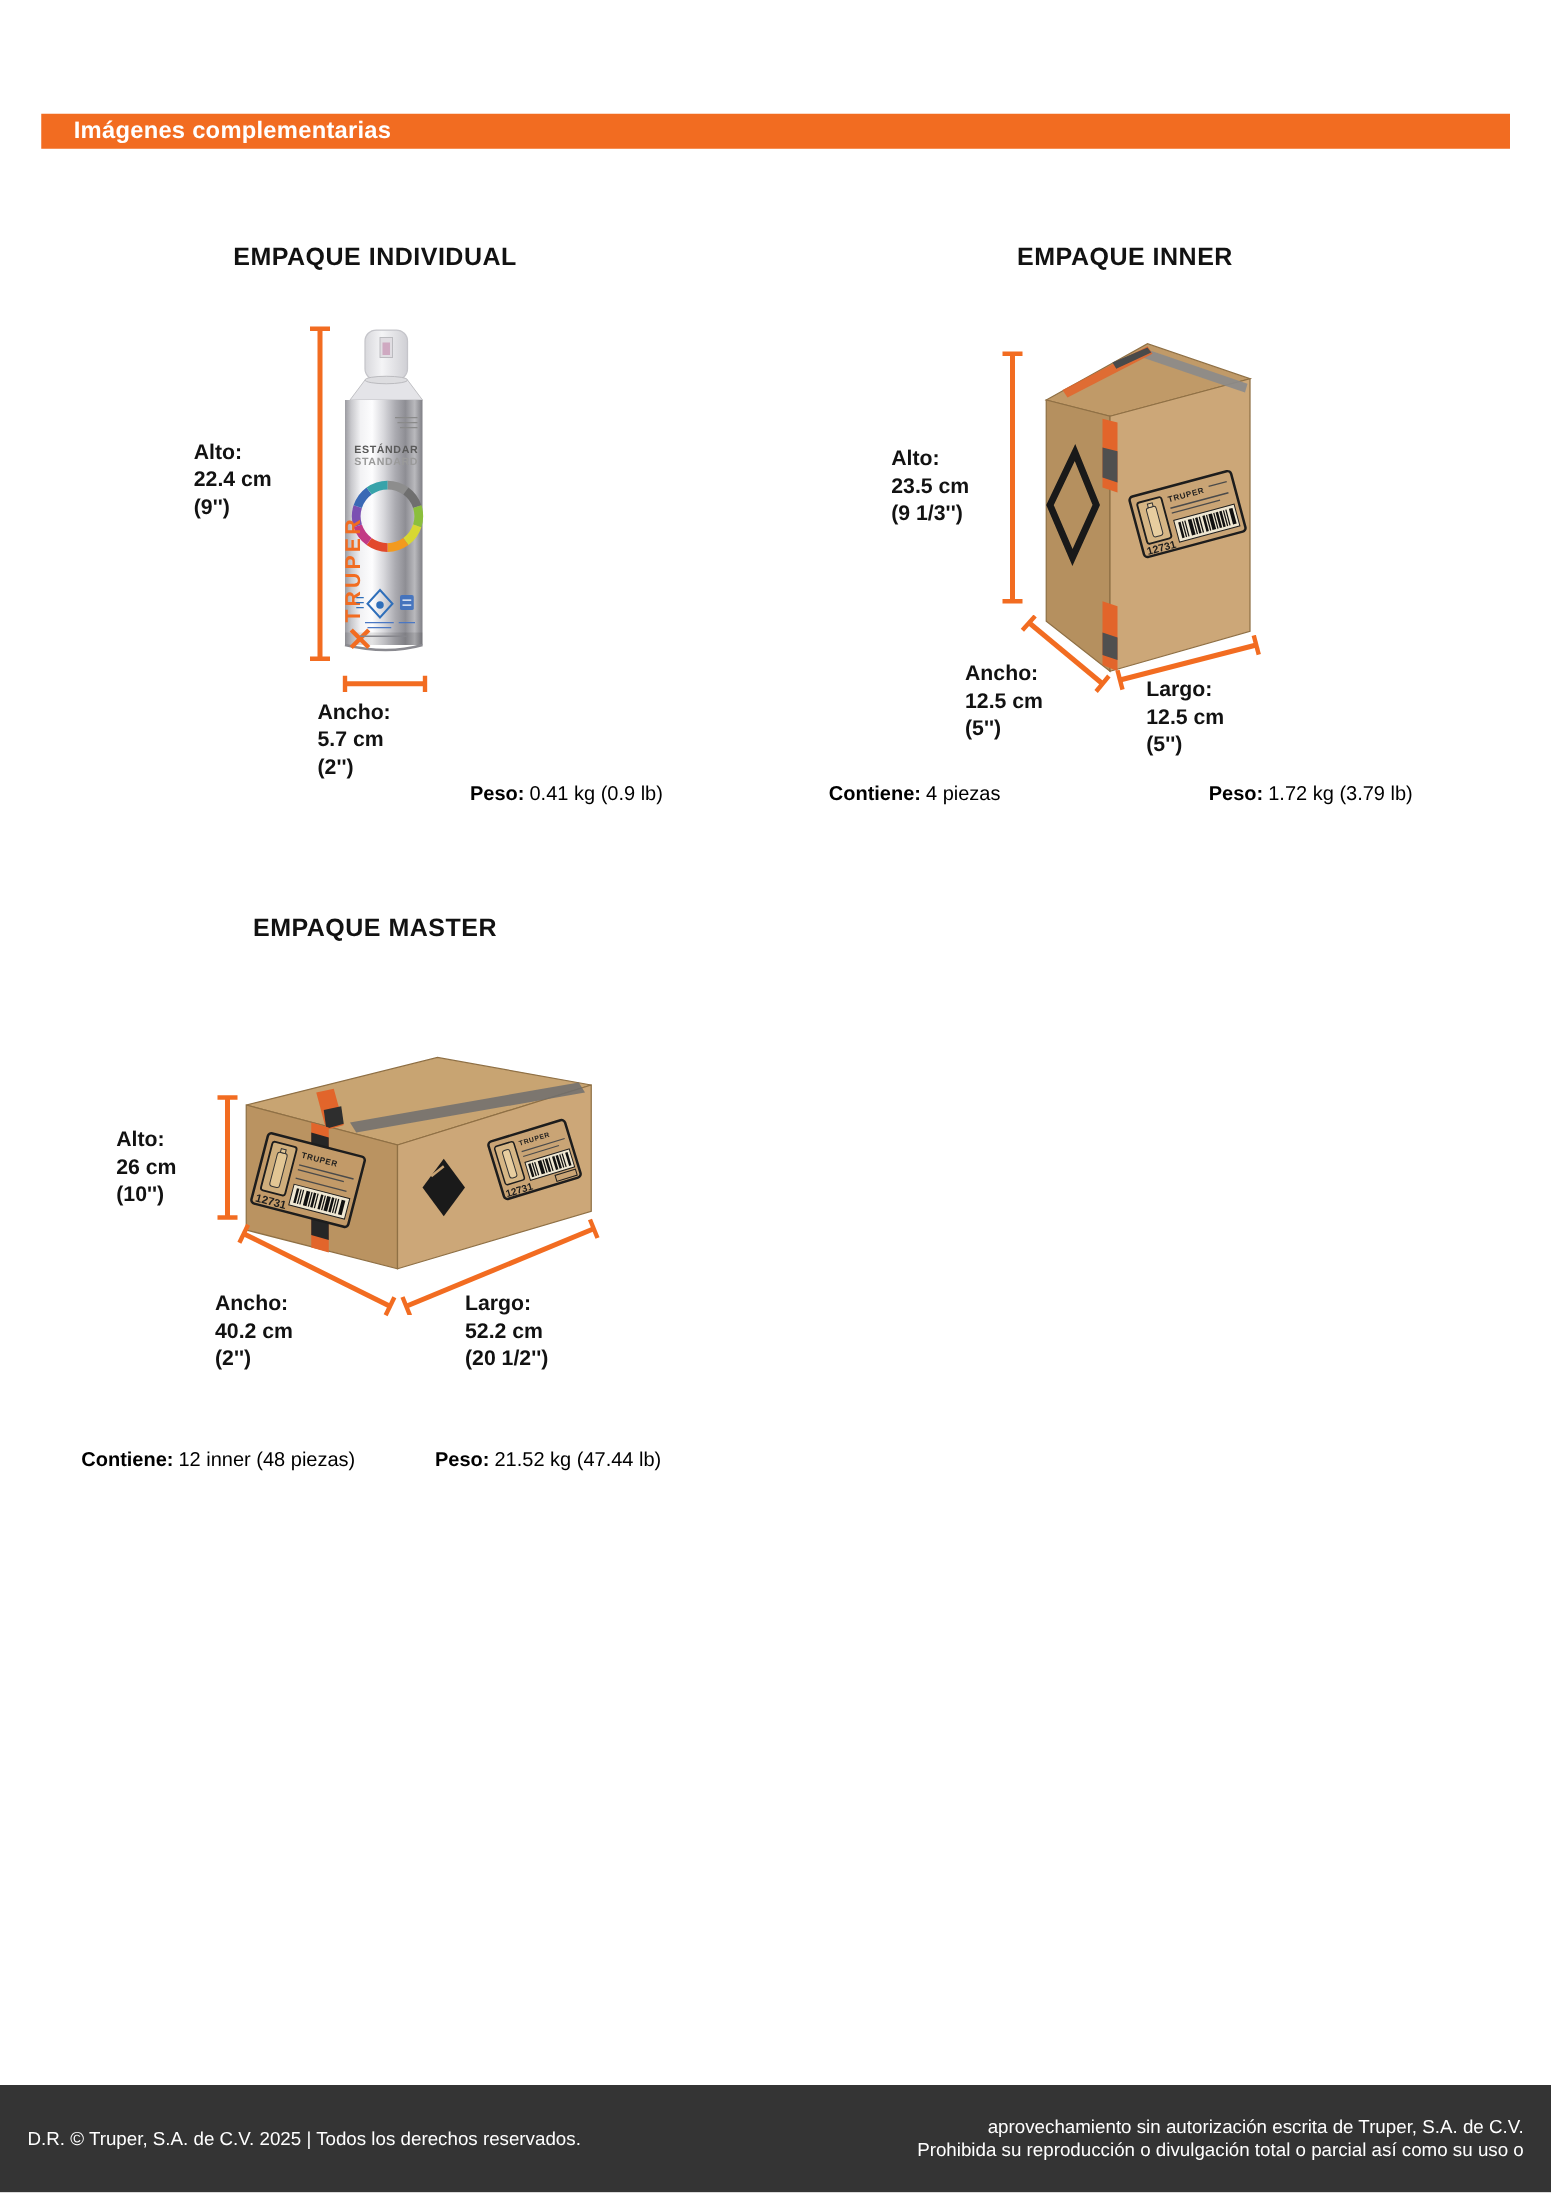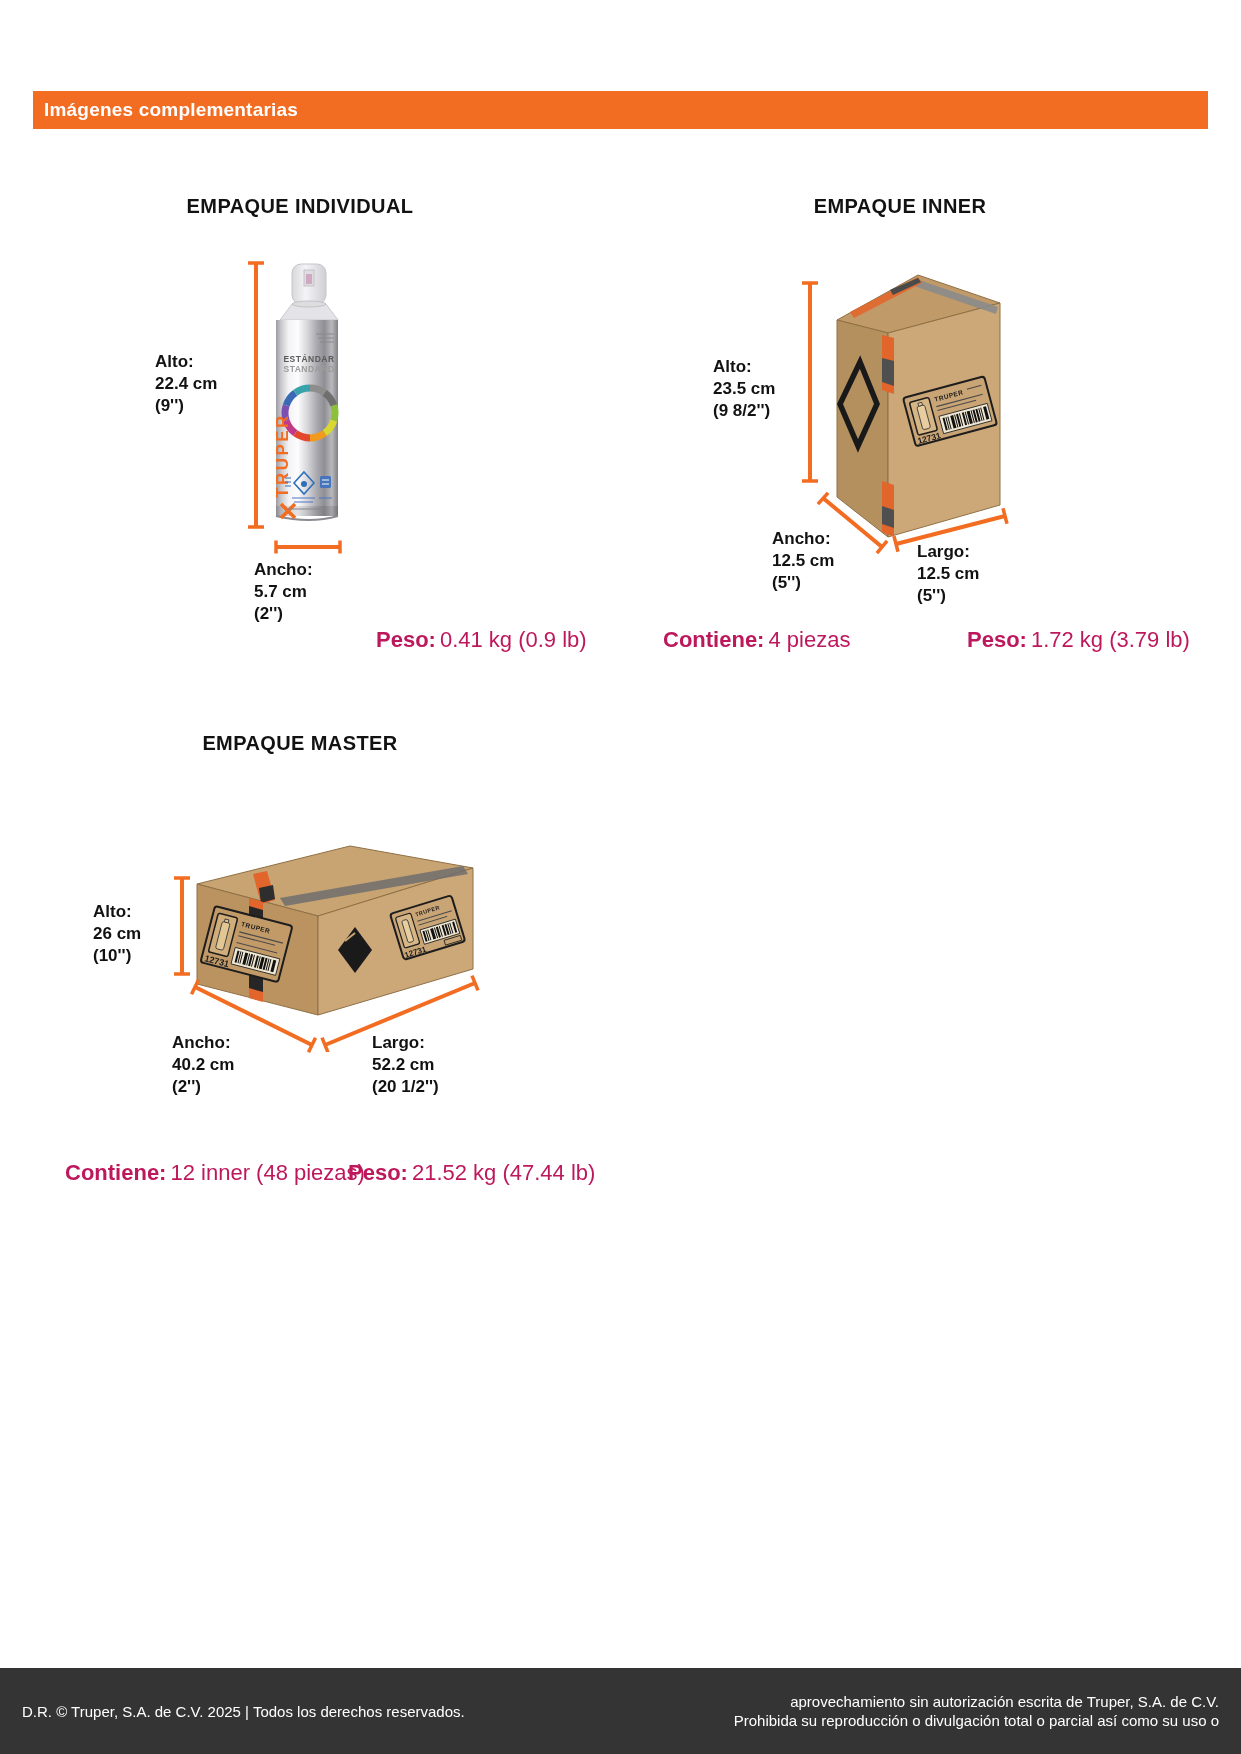--- a/index.html
+++ b/index.html
@@ -14,36 +14,36 @@
     display:flex;align-items:center;justify-content:space-between;
     padding:0 30px 0 37px;box-sizing:border-box;
   }
   .brand{
     color:#F26C21;font-size:28px;font-weight:800;letter-spacing:0px;
     transform:scaleY(1.05);white-space:nowrap;
   }
   .doc-type{color:#ffffff;font-size:24px;font-weight:400;white-space:nowrap;}
   
   .section-bar{
-    position:absolute;left:33px;top:91px;width:1175px;height:38px;background:#F26C21;
-    display:flex;align-items:center;padding-left:11px;box-sizing:border-box;
+    position:absolute;left:33px;top:91px;width:1175px;height:28px;background:#F26C21;
+    display:flex;align-items:center;padding-left:26px;box-sizing:border-box;
   }
   .section-bar .t{color:#ffffff;font-size:19px;font-weight:700;letter-spacing:.2px;}
   
   .pkg-title{
     position:absolute;width:320px;text-align:center;font-size:20px;font-weight:700;
     letter-spacing:.4px;color:#121212;white-space:nowrap;
   }
   
   .dim-label{
     position:absolute;font-weight:700;font-size:17px;line-height:22px;
     color:#121212;white-space:nowrap;
   }
   
-  .stat{position:absolute;font-size:22px;color:#be185d;white-space:nowrap;}
+  .stat{position:absolute;font-size:16px;color:#000000;white-space:nowrap;}
   .stat b{font-weight:700;}
   .stat span{font-weight:400;margin-left:4px;}
   .abs{position:absolute;}
   
   .footer{
     position:absolute;left:0;bottom:0;width:100%;height:86px;background:#343434;
     display:flex;align-items:center;justify-content:space-between;
     padding:0 22px;box-sizing:border-box;color:#ffffff;
   }
   .footer .left{font-size:15px;font-weight:400;}
@@ -214,21 +214,21 @@
 
   <svg class="abs" style="left:889px;top:508px;" width="124" height="46" viewBox="0 0 124 46">
     <line x1="7" y1="36" x2="116" y2="8" stroke="#F26C21" stroke-width="4"></line>
     <line x1="9" y1="43.7" x2="5" y2="28.3" stroke="#F26C21" stroke-width="3.5"></line>
     <line x1="118" y1="15.7" x2="114" y2="0.3" stroke="#F26C21" stroke-width="3.5"></line>
   </svg>
 
   <div class="dim-label" style="left:713px;top:356px;width:115px;">
     <div>Alto:</div>
     <div>23.5 cm</div>
-    <div>(9 8/2'')</div>
+    <div>(9 1/3'')</div>
   </div>
   <div class="dim-label" style="left:772px;top:528px;width:115px;">
     <div>Ancho:</div>
     <div>12.5 cm</div>
     <div>(5'')</div>
   </div>
   <div class="dim-label" style="left:917px;top:541px;width:115px;">
     <div>Largo:</div>
     <div>12.5 cm</div>
     <div>(5'')</div>

